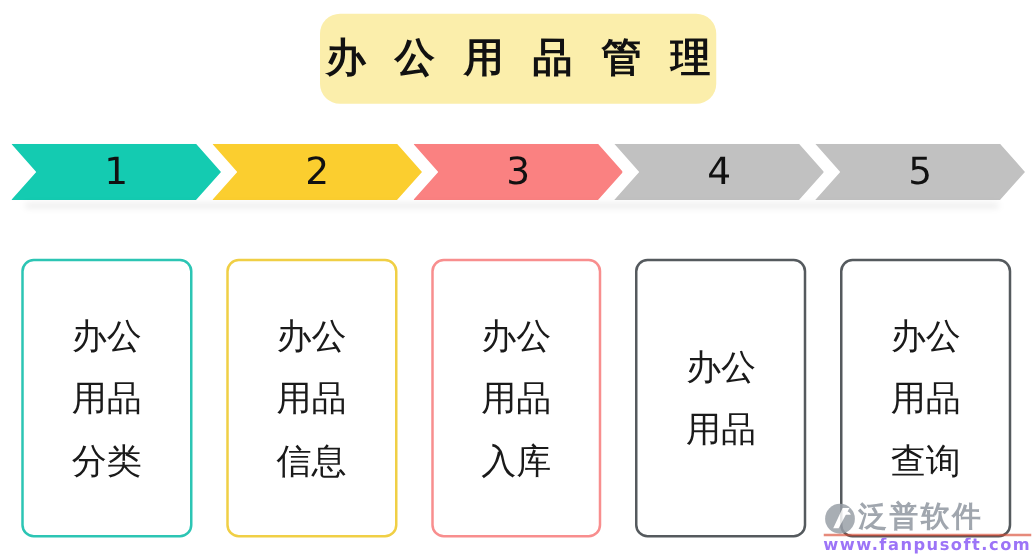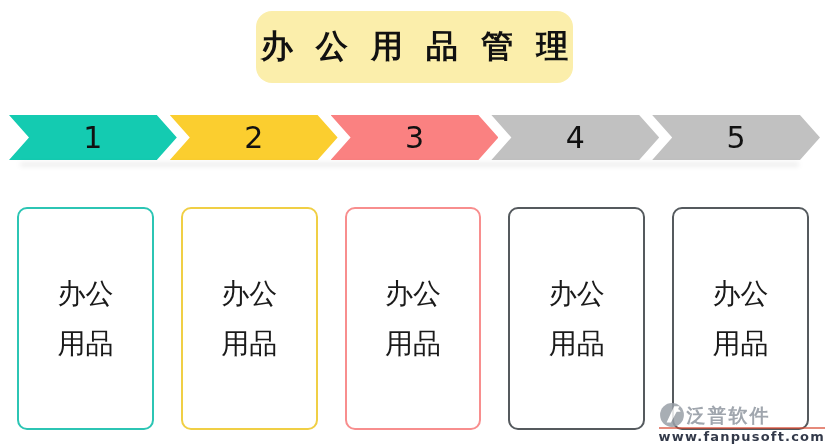--- a/index.html
+++ b/index.html
@@ -84,25 +84,25 @@
   
   .watermark {
     position: absolute;
     right: 4px; bottom: 2px;
     opacity: 0.85;
     display: flex; flex-direction: column; align-items: flex-start;
     pointer-events: none;
   }
   .watermark-top { display: flex; align-items: center; gap: 2px; }
   .watermark-brand {
-    font-size: 19px; font-weight: bold; color: #9097a0;
+    font-size: 23px; font-weight: bold; color: #9097a0;
     letter-spacing: 2px; line-height: 1.1; white-space: nowrap;
   }
   .watermark-url {
-    font-size: 13px; font-weight: bold; color: #0f172a;
+    font-size: 13px; font-weight: bold; color: #8b5cf6;
     letter-spacing: 1.2px; white-space: nowrap;
     border-top: 2px solid rgba(216, 72, 48, 0.75);
     margin-top: -1px; padding-top: 0px;
     width: 100%; box-sizing: border-box;
     text-align: center;
   }
   .fanpu-logo { width: 26px; height: 26px; flex: 0 0 auto; }
 </style>
 </head>
 <body>
@@ -127,40 +127,44 @@
   <div class="arrow arrow-5">
     <span class="step-number">5</span>
   </div>
 </div>
 <div class="arrow-shadow"></div>
 
 <div class="cards-row">
   <div class="card card-1">
     <span class="card-line">办公</span>
     <span class="card-line">用品</span>
+    <span class="card-line">分类</span>
     <span class="card-line"></span>
   </div>
   <div class="card card-2">
     <span class="card-line">办公</span>
     <span class="card-line">用品</span>
+    <span class="card-line">信息</span>
     <span class="card-line"></span>
   </div>
   <div class="card card-3">
     <span class="card-line">办公</span>
     <span class="card-line">用品</span>
+    <span class="card-line">入库</span>
     <span class="card-line"></span>
   </div>
   <div class="card card-4">
     <span class="card-line">办公</span>
     <span class="card-line">用品</span>
     <span class="card-line"></span>
   </div>
   <div class="card card-5">
     <span class="card-line">办公</span>
     <span class="card-line">用品</span>
+    <span class="card-line">查询</span>
   </div>
 </div>
 
 <div class="watermark">
   <div class="watermark-top">
     <svg class="fanpu-logo" viewBox="0 0 24 24" aria-hidden="true">
       <circle cx="12" cy="12" r="11" fill="#9aa0a8"></circle>
       <path d="M7 19 L14 4 L19 4 L11 19 Z" fill="#ffffff"></path>
       <path d="M13 7 C 16 5.5, 19 6.5, 20 9 L15.5 9 Z" fill="#ffffff"></path>
     </svg>

